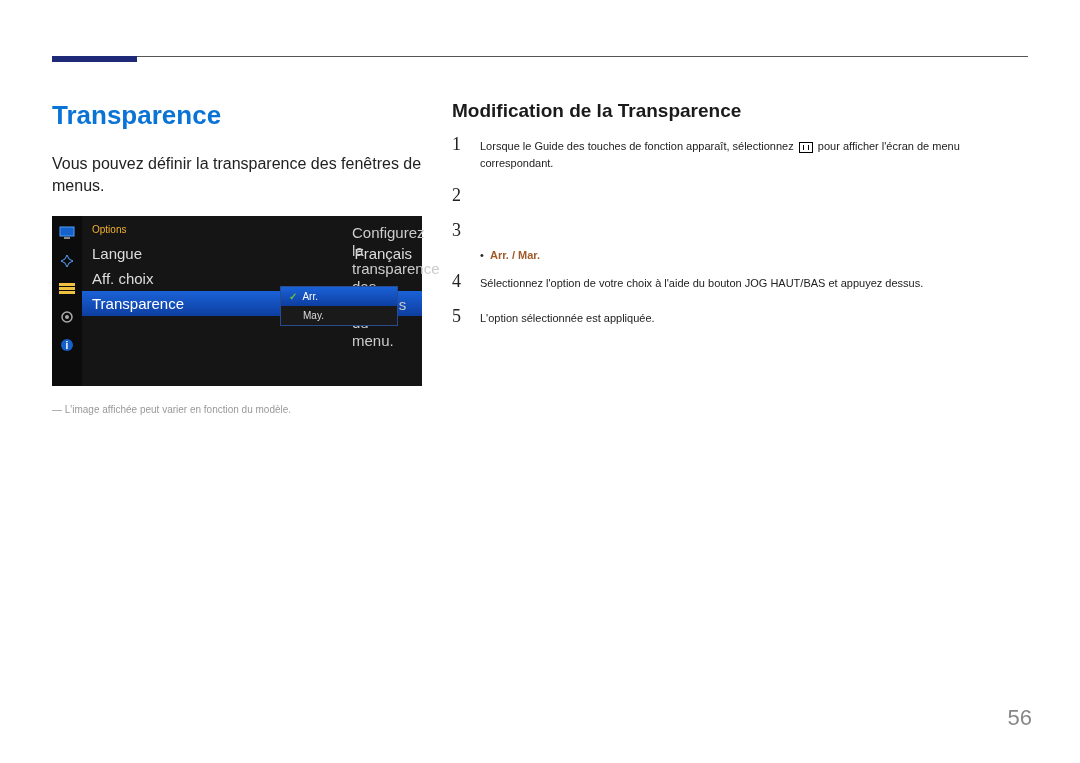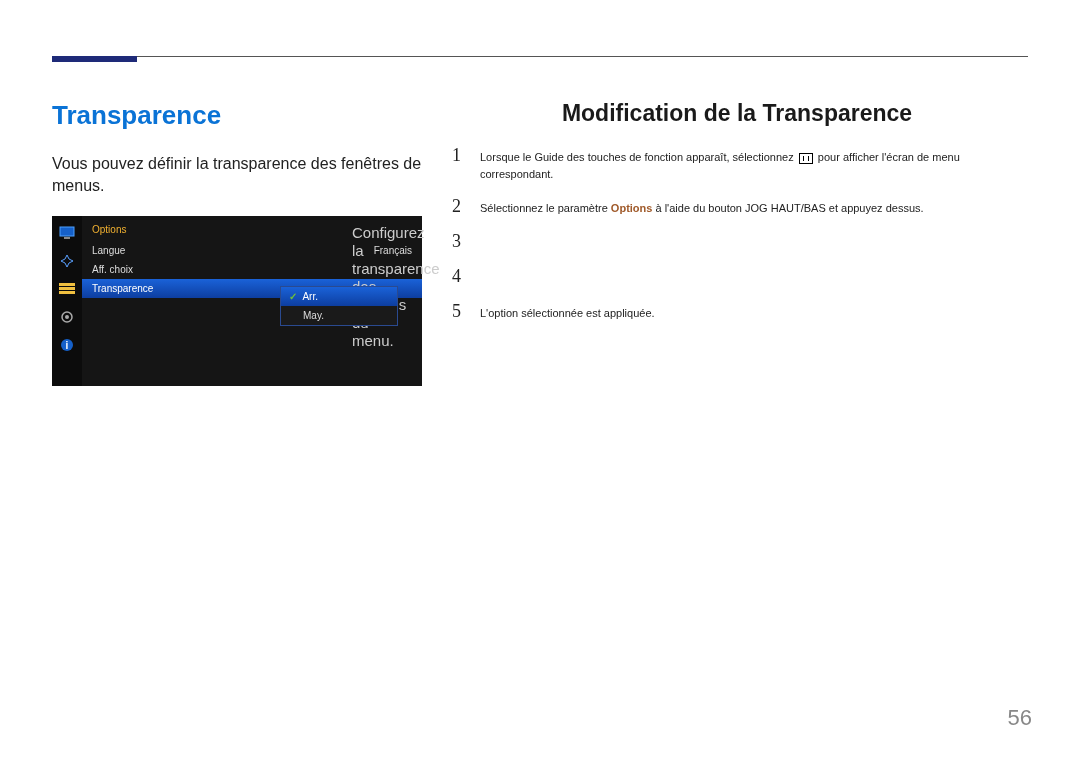--- a/index.html
+++ b/index.html
@@ -71,21 +71,21 @@
   }
   .osd-cat {
     color: #f0b030;
     font-size: 10px;
     padding: 2px 10px 6px;
   }
   .osd-row {
     display: flex;
     justify-content: space-between;
     padding: 4px 10px;
-    font-size: 10px;
+    font-size: 15px;
     color: #ddd;
   }
   .osd-row.sel {
     background: linear-gradient(#1a62d8,#0d3ea0);
     color: #fff;
   }
   .osd-sub {
     position: absolute;
     top: 70px;
     left: 228px;
@@ -121,25 +121,24 @@
     color: #999;
     margin-top: 18px;
   }
   .right-col {
     position: absolute;
     top: 100px;
     left: 452px;
     right: 58px;
   }
   .subtitle {
-    font-size: 23px;
+    font-size: 19px;
     font-weight: 700;
     color: #1a1a1a;
-    margin-bottom: 18px;
-    text-align: center;
+    margin-bottom: 12px;
   }
   .step {
     display: flex;
     gap: 14px;
     margin-bottom: 14px;
     align-items: baseline;
   }
   .step-num {
     font-size: 18px;
     font-weight: 400;
@@ -249,50 +248,50 @@
         <span class="check">✓</span>
         <span>Arr.</span>
       </div>
       <div class="osd-sub-row">
         <span style="width:9px"></span>
         <span>May.</span>
       </div>
     </div>
   </div>
 
+  <p class="note">― L'image affichée peut varier en fonction du modèle.</p>
 </div>
 
 <div class="right-col">
   <h2 class="subtitle">Modification de la Transparence</h2>
 
   <div class="step">
     <span class="step-num">1</span>
     <span class="step-text">
       <span>Lorsque le Guide des touches de fonction apparaît, sélectionnez </span>
       <span class="menu-icon"></span>
       <span> pour afficher l'écran de menu correspondant.</span>
     </span>
   </div>
 
   <div class="step">
     <span class="step-num">2</span>
-    <span class="step-text">
-      <span>Sélectionnez le paramètre </span>
-      <b class="bold-colored">Options</b>
-      <span> à l'aide du bouton JOG HAUT/BAS et appuyez dessus.</span>
-    </span>
   </div>
 
   <div class="step">
     <span class="step-num">3</span>
   </div>
 
+  <div class="bullet-line">
+    •&nbsp;&nbsp;<b class="bold-colored">Arr. / Mar.</b>
+  </div>
 
   <div class="step">
     <span class="step-num">4</span>
+    <span class="step-text">Sélectionnez l'option de votre choix à l'aide du bouton JOG HAUT/BAS et appuyez dessus.</span>
   </div>
 
   <div class="step">
     <span class="step-num">5</span>
     <span class="step-text">L'option sélectionnée est appliquée.</span>
   </div>
 </div>
 
 <div class="page-num">56</div>
 

